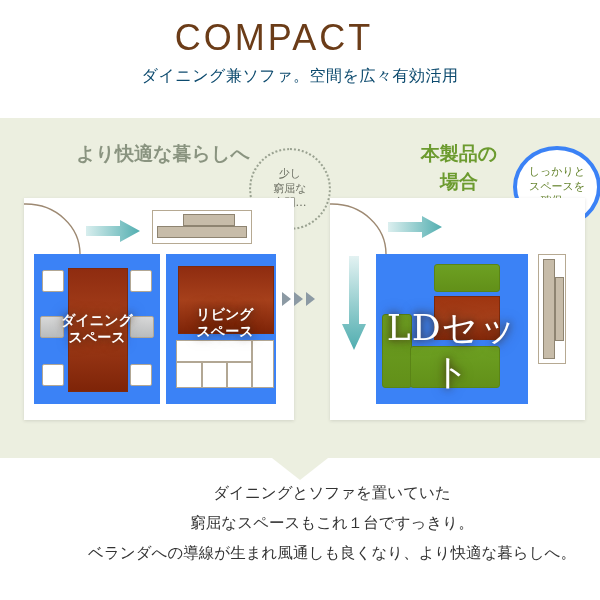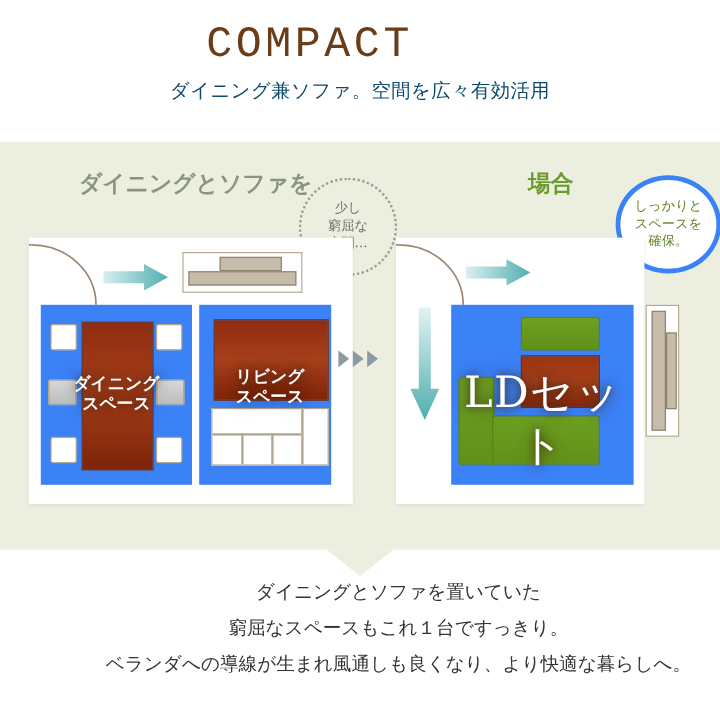--- a/index.html
+++ b/index.html
@@ -30,23 +30,24 @@
     background: #ffffff;
     text-align: center;
   }
   .title {
     position: absolute;
     left: 0; top: 20px;
     width: 516px;
     font-size: 36px;
     letter-spacing: 3px;
     color: #6b3c18;
-    font-family: Liberation Mono, monospace;
+    font-family: Liberation Sans, sans-serif;
     font-weight: 400;
     line-height: 1;
+    padding-left: 16px;
   }
   .subtitle {
     position: absolute;
     left: 0; top: 66px;
     width: 600px;
     font-size: 16px;
     color: #0c4a6e;
     letter-spacing: 0.5px;
     font-family: "DejaVu Serif", "Liberation Serif", serif;
   }
@@ -136,21 +137,21 @@
   }
   .bubble-line { display: block; }
 
   
   .plan-card {
     position: absolute;
     background: #ffffff;
     box-shadow: 0 1px 3px rgba(120,120,110,0.22);
   }
   #plan-left  { left: 24px;  top: 198px; width: 270px; height: 222px; }
-  #plan-right { left: 330px; top: 198px; width: 207px; height: 222px; }
+  #plan-right { left: 330px; top: 198px; width: 207px; height: 222px; padding-left: 48px; }
 
   
   .arrow-right {
     position: absolute;
     width: 54px; height: 22px;
   }
   .arrow-down {
     position: absolute;
     width: 24px; height: 94px;
   }
@@ -273,30 +274,31 @@
 
   <div class="header">
     <div class="title">COMPACT</div>
     <div class="subtitle">ダイニング兼ソファ。空間を広々有効活用</div>
   </div>
 
   <div class="band"></div>
   <div class="band-notch"></div>
 
   <div class="head-left">
-    <span class="head-line">ダイニングとソファを</span>
+    <span class="head-line">より快適な暮らしへ</span>
   </div>
 
   <div class="bubble-dotted">
     <span class="bubble-line">少し</span>
     <span class="bubble-line">窮屈な</span>
     <span class="bubble-line">空間…</span>
   </div>
 
   <div class="head-right">
+    <span class="head-line">本製品の</span>
     <span class="head-line">場合</span>
   </div>
 
   <div class="bubble-green">
     <span class="bubble-line">しっかりと</span>
     <span class="bubble-line">スペースを</span>
     <span class="bubble-line">確保。</span>
   </div>
   <svg class="bubble-tail" viewBox="0 0 20 22">
     <path d="M18 1 C14 9, 9 14, 1 21 C11 19, 16 13, 19 7 Z" fill="#ffffff" stroke="#7aa72e" stroke-width="2"></path>

